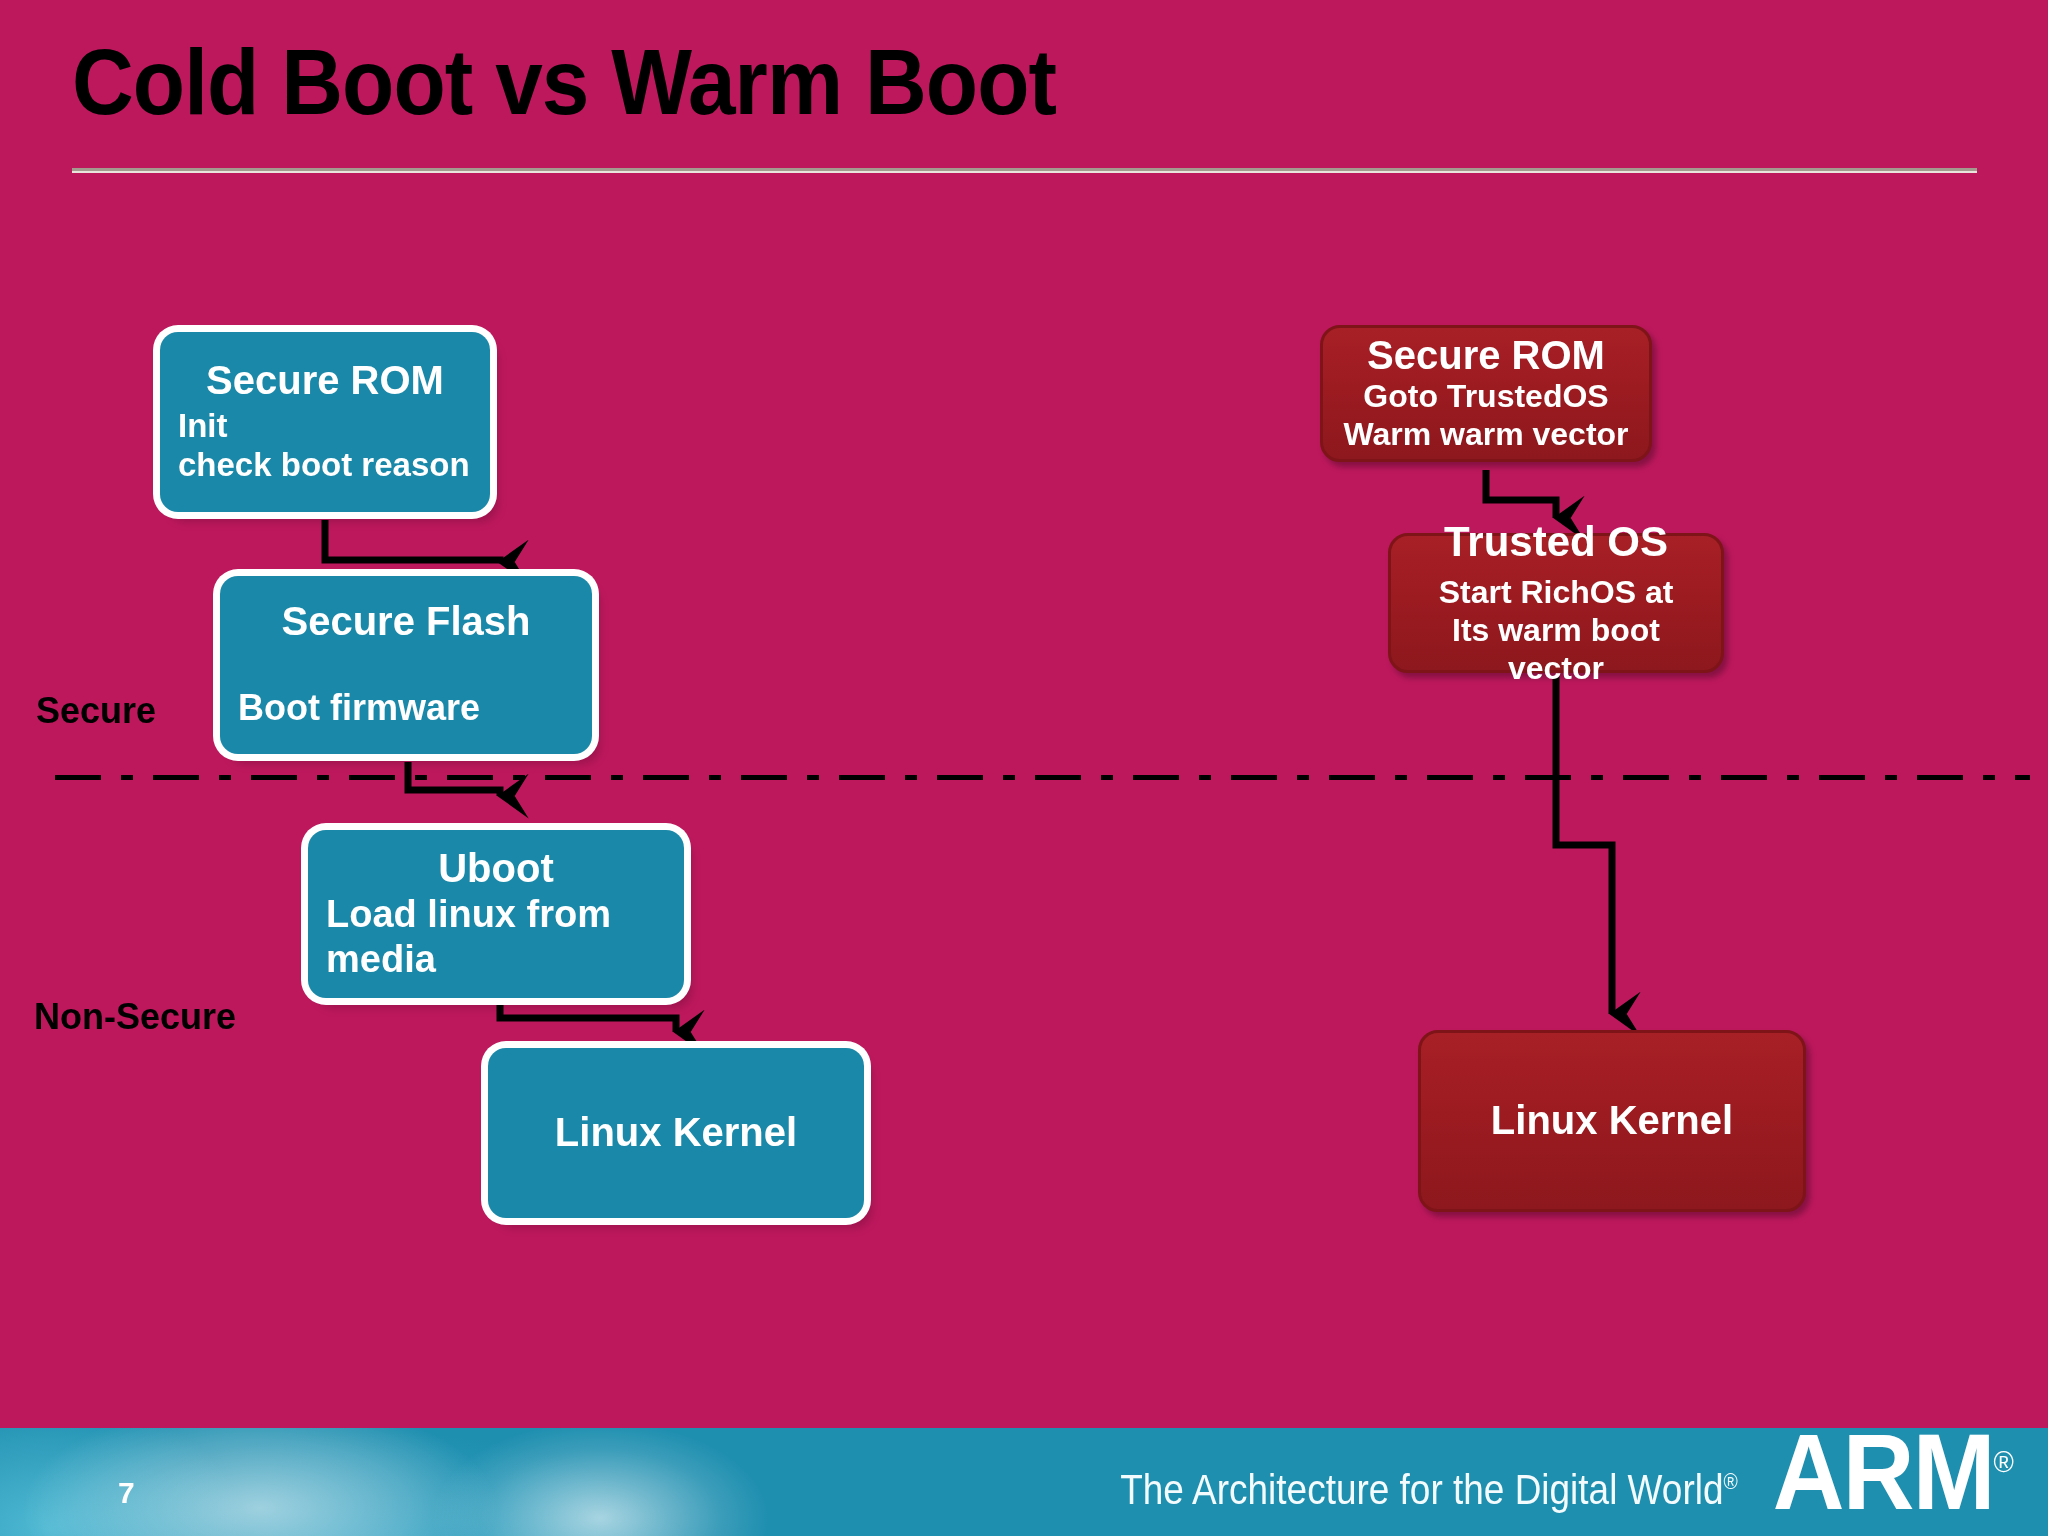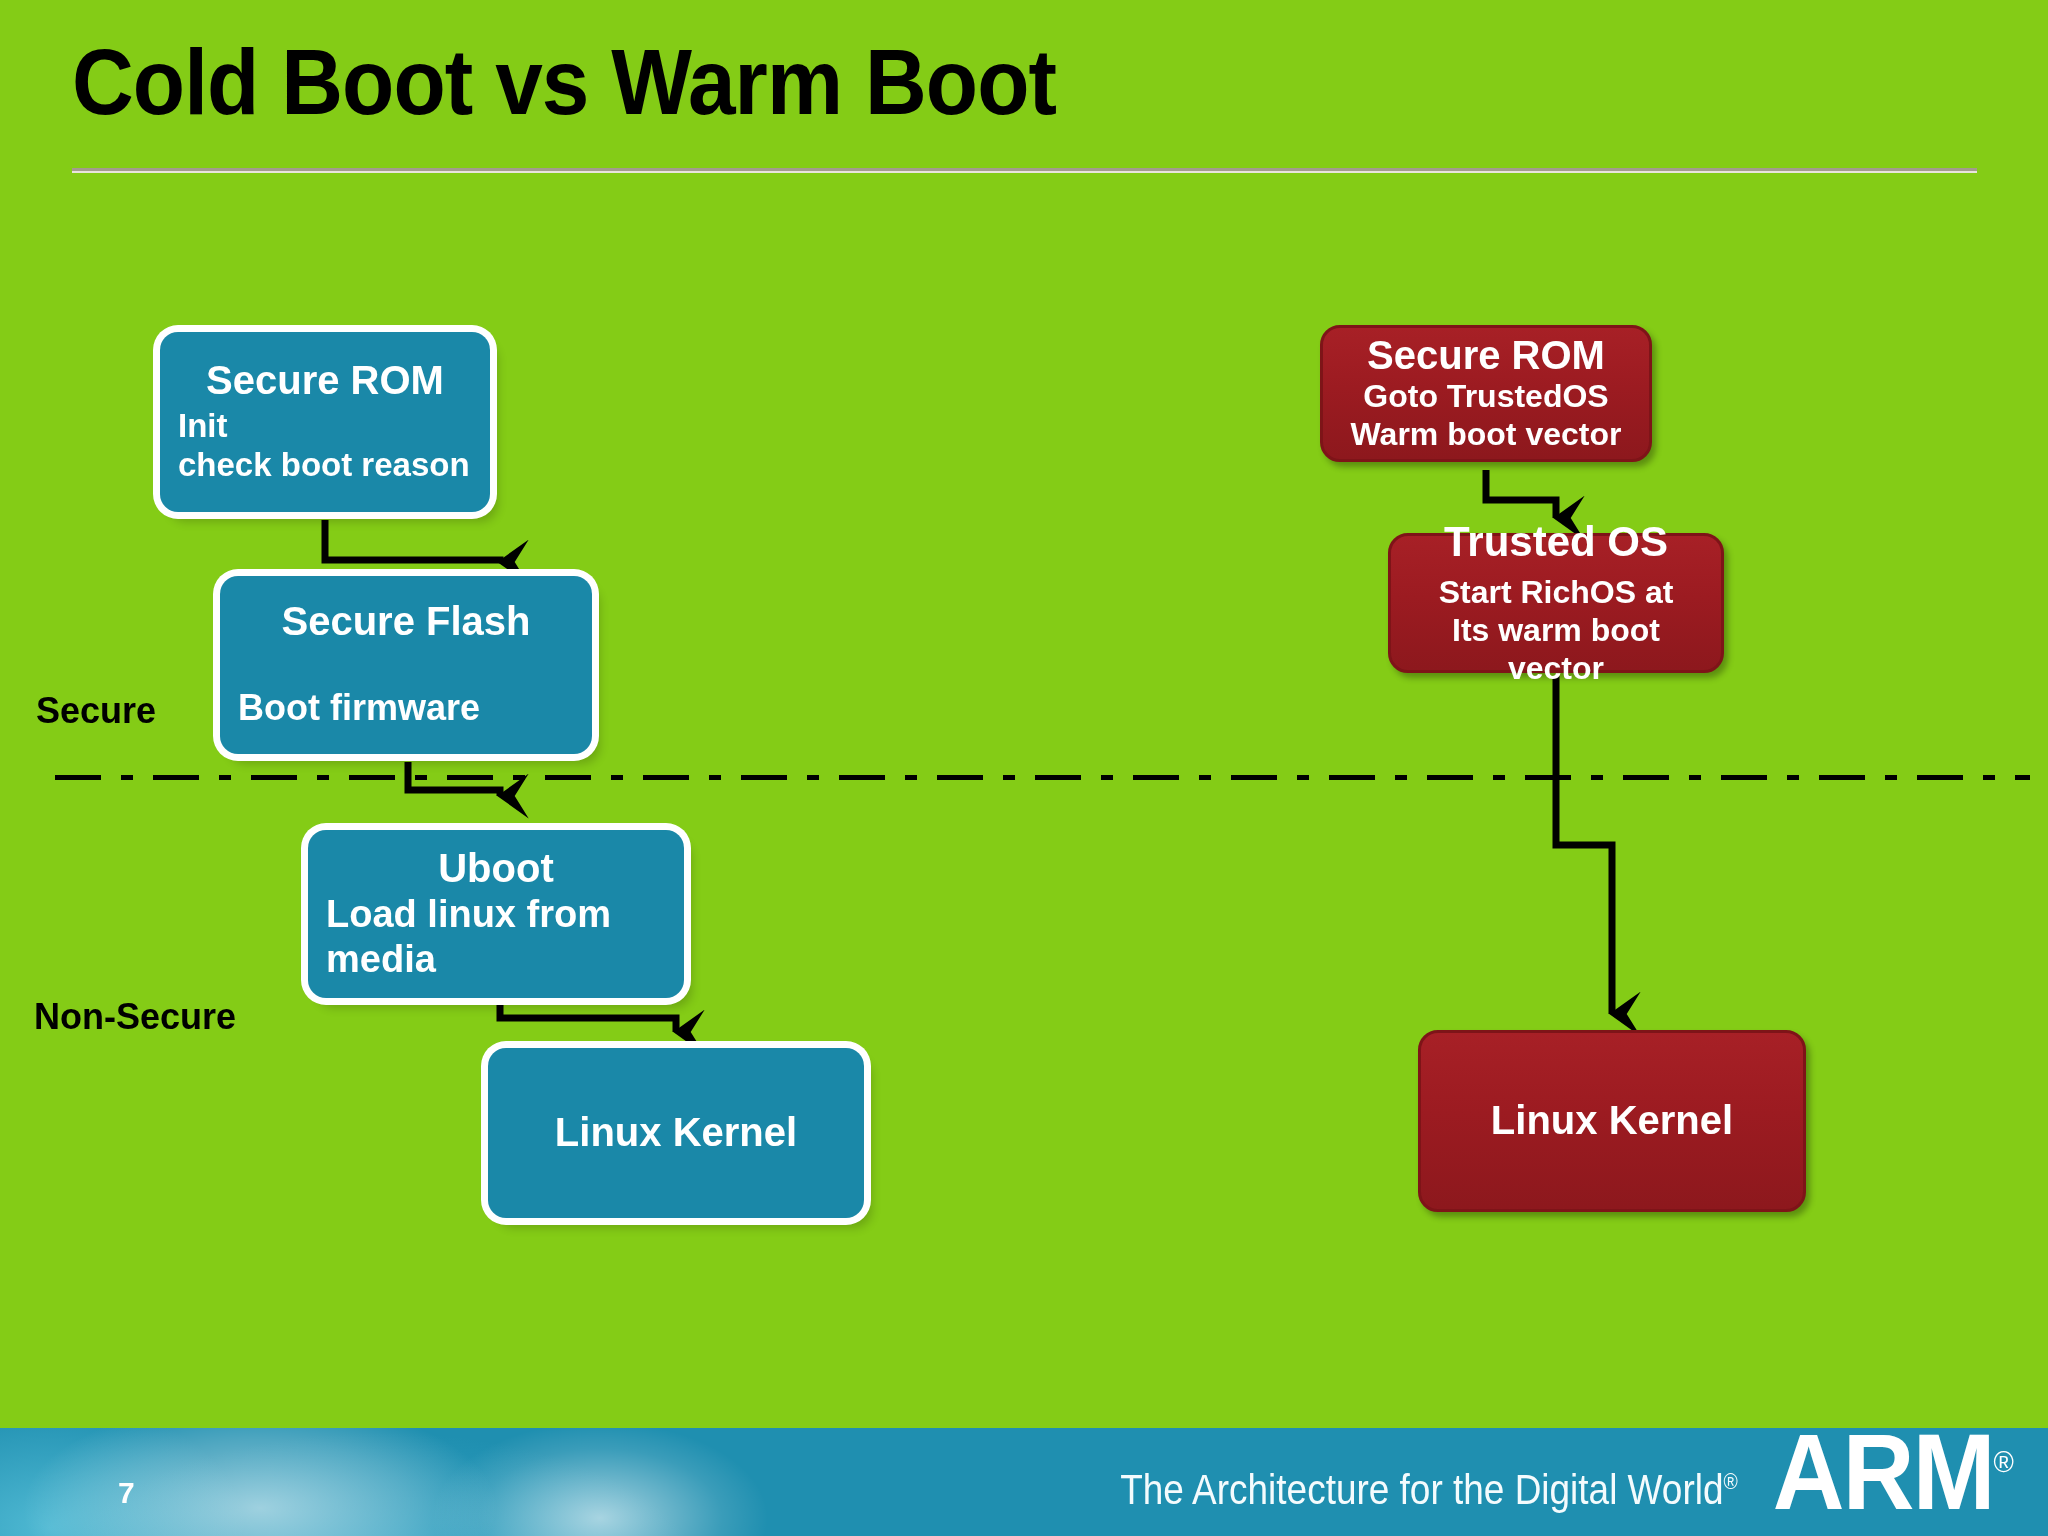--- a/index.html
+++ b/index.html
@@ -2,21 +2,21 @@
 <html><head>
 <meta charset="utf-8">
 <style>
   * { margin:0; padding:0; box-sizing:border-box; }
   html, body {
     width:2048px; height:1536px;
     background:#ffffff;
     font-family:"Liberation Sans", sans-serif;
     overflow:hidden;
   }
-  .slide { position:relative; width:2048px; height:1536px; background:#84cc16; }
+  .slide { position:relative; width:2048px; height:1536px; background:#be185d; }
 
   
   .title {
     position:absolute;
     left:72px; top:30px;
     font-size:92px;
     font-weight:bold;
     letter-spacing:-1px;
     color:#000000;
     font-family:"Liberation Sans", sans-serif;
@@ -217,21 +217,21 @@
     <div class="bs left">media</div>
   </div>
 
   <div class="box teal" id="box-linux-cold">
     <div class="bt">Linux Kernel</div>
   </div>
 
   <div class="box red" id="box-secure-rom-warm">
     <div class="bt">Secure ROM</div>
     <div class="bs">Goto TrustedOS</div>
-    <div class="bs">Warm boot vector</div>
+    <div class="bs">Warm warm vector</div>
   </div>
 
   <div class="box red" id="box-trusted-os">
     <div class="bt">Trusted OS</div>
     <div class="bs">Start RichOS at</div>
     <div class="bs">Its warm boot vector</div>
   </div>
 
   <div class="box red" id="box-linux-warm">
     <div class="bt">Linux Kernel</div>

